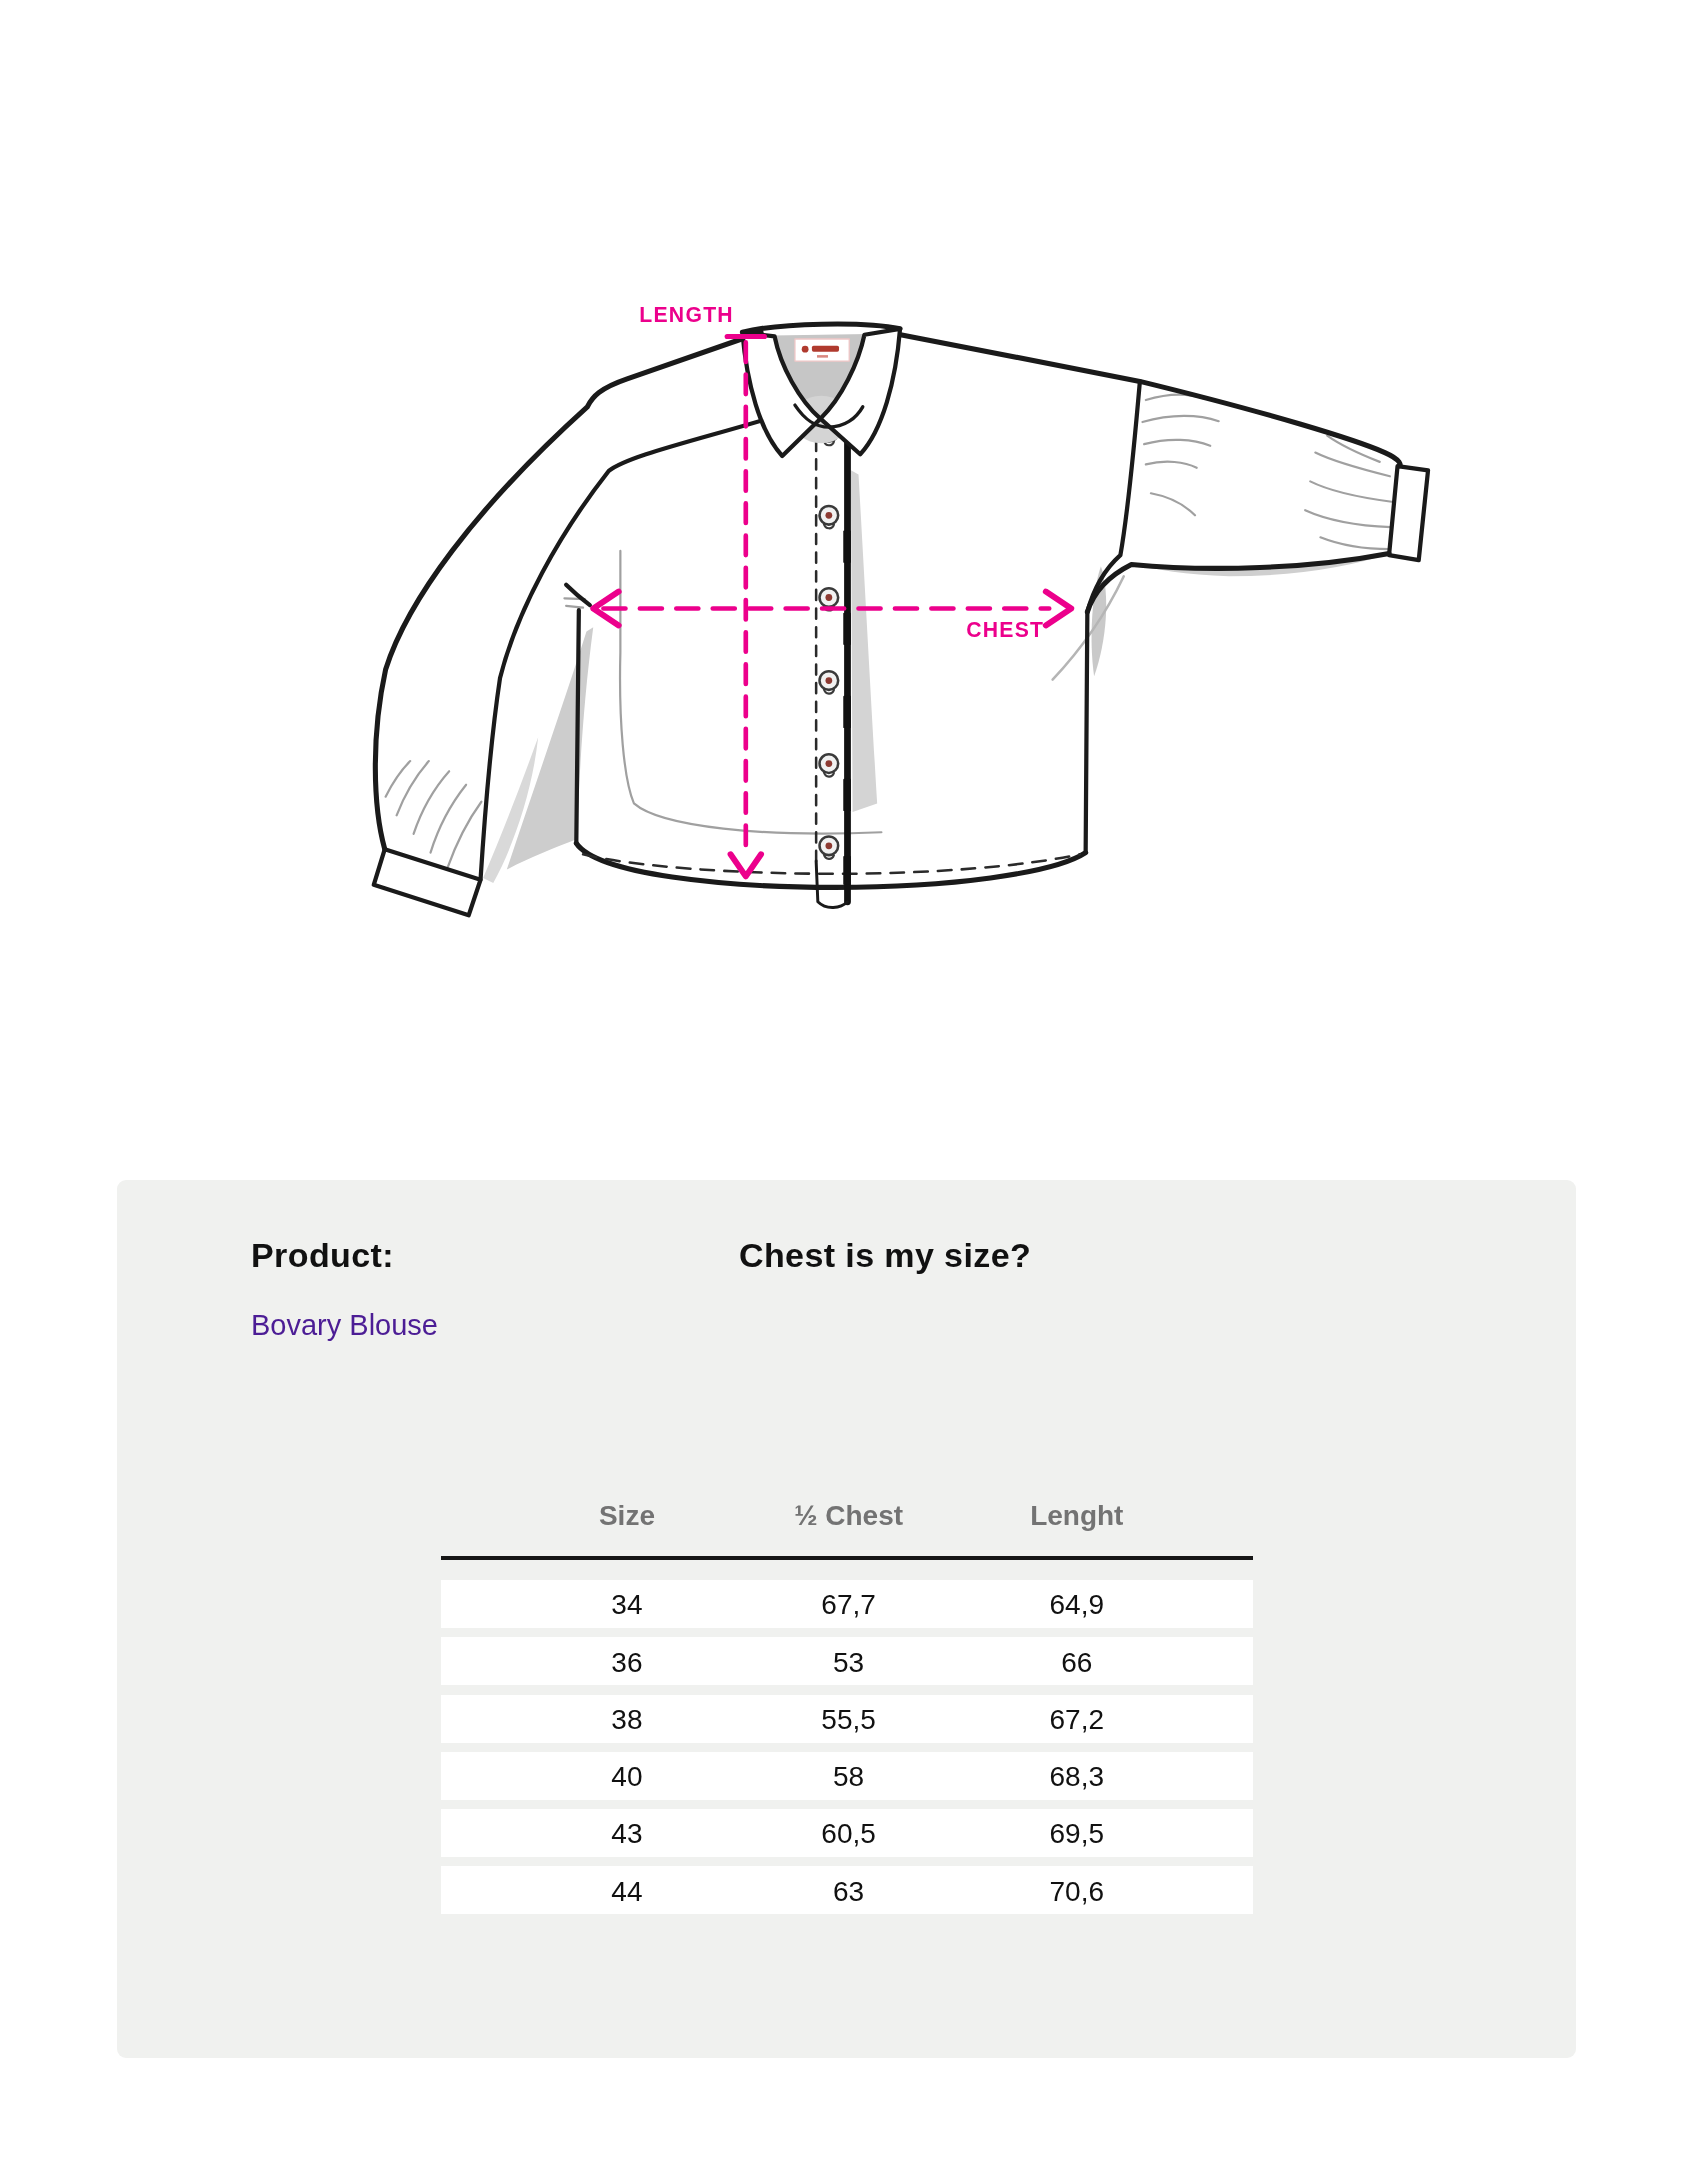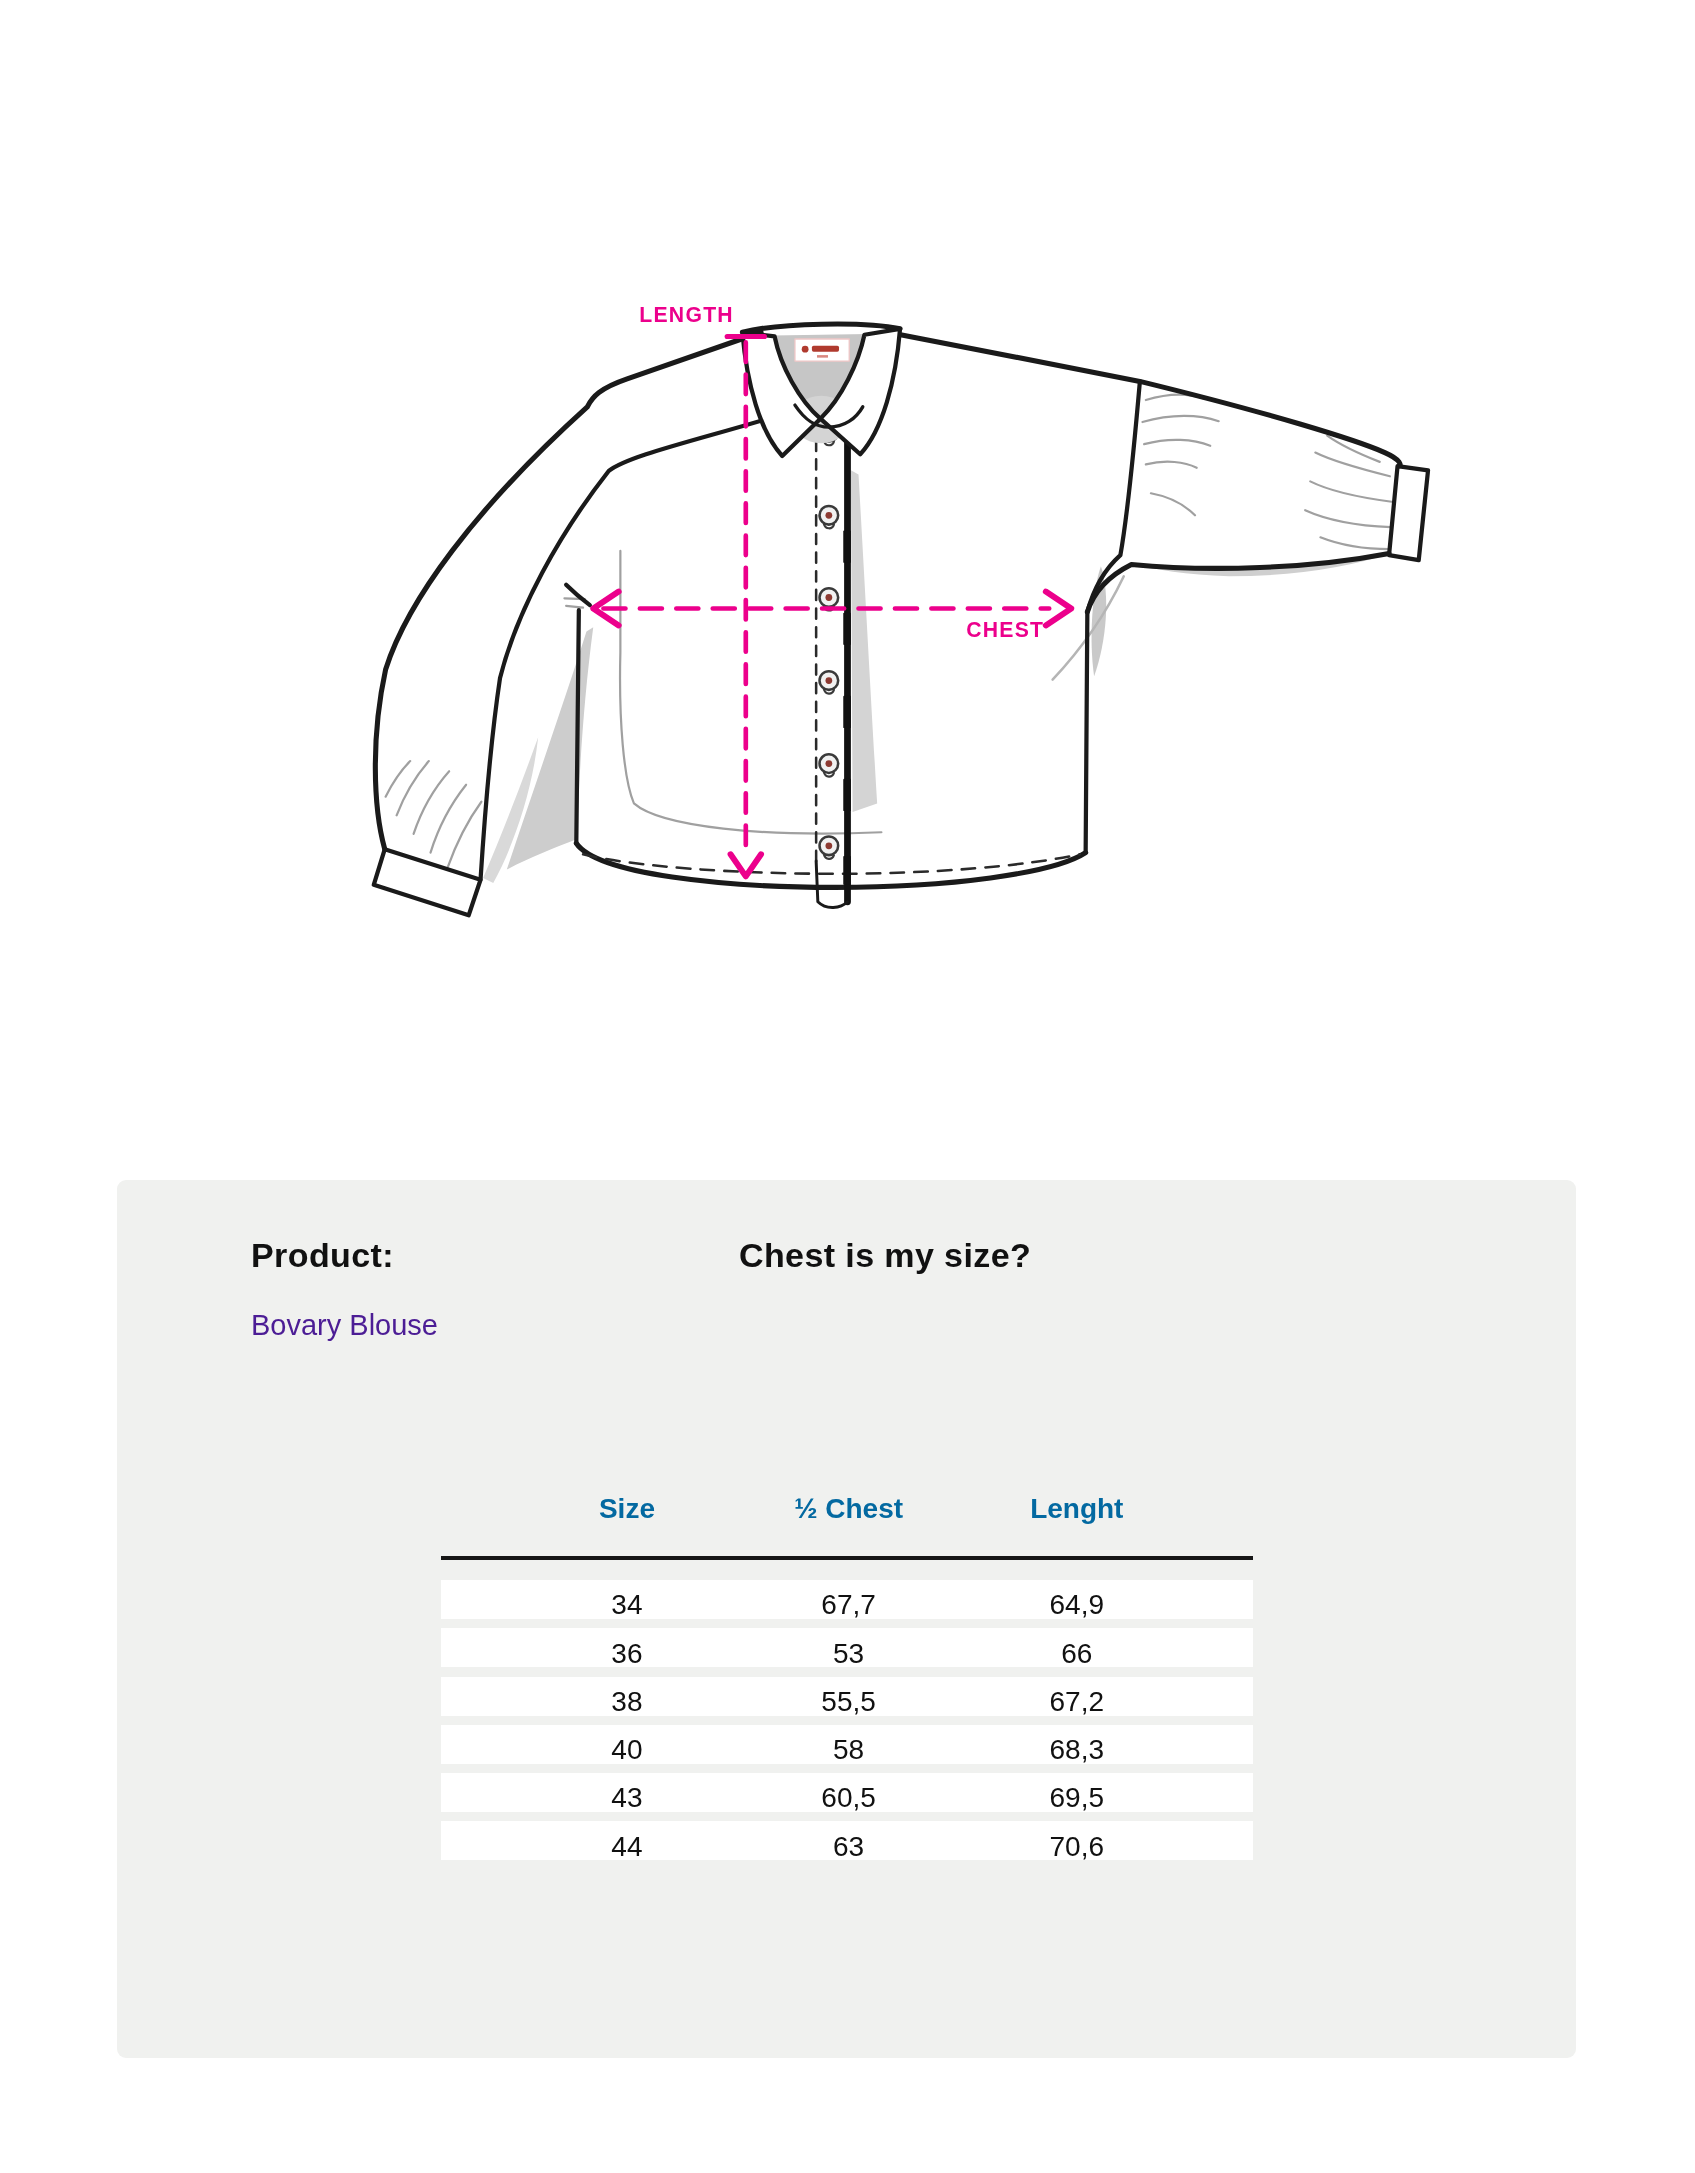--- a/index.html
+++ b/index.html
@@ -25,26 +25,26 @@
     color:#4c1d95; white-space:nowrap;
   }
   .size-notes {
     position:absolute; left:622px; top:124px; font-size:26px; font-weight:300;
     color:#1c1c1c; line-height:40px; white-space:nowrap;
   }
   .size-table { position:absolute; left:324px; top:312px; width:812px; }
   .tbl-header { position:relative; height:49px; }
   .tbl-header span {
     position:absolute; transform:translateX(-50%); font-size:28px;
-    font-weight:bold; color:#0369a1; white-space:nowrap; top:1px;
+    font-weight:bold; color:#737373; white-space:nowrap; top:8px;
   }
   .tbl-rule { width:100%; height:4.2px; background:#161616; margin-top:15.3px; }
   .tbl-rows { margin-top:19.5px; }
   .tbl-row {
-    position:relative; height:39px; background:#ffffff; margin-bottom:9.3px;
+    position:relative; height:48px; background:#ffffff; margin-bottom:9.3px;
   }
   .tbl-row span {
     position:absolute; transform:translateX(-50%); top:9.3px; font-size:28px;
     color:#111; white-space:nowrap;
   }
   .c1 { left:22.9%; } .c2 { left:50.2%; } .c3 { left:78.3%; }
 </style>
 </head>
 <body>
 

